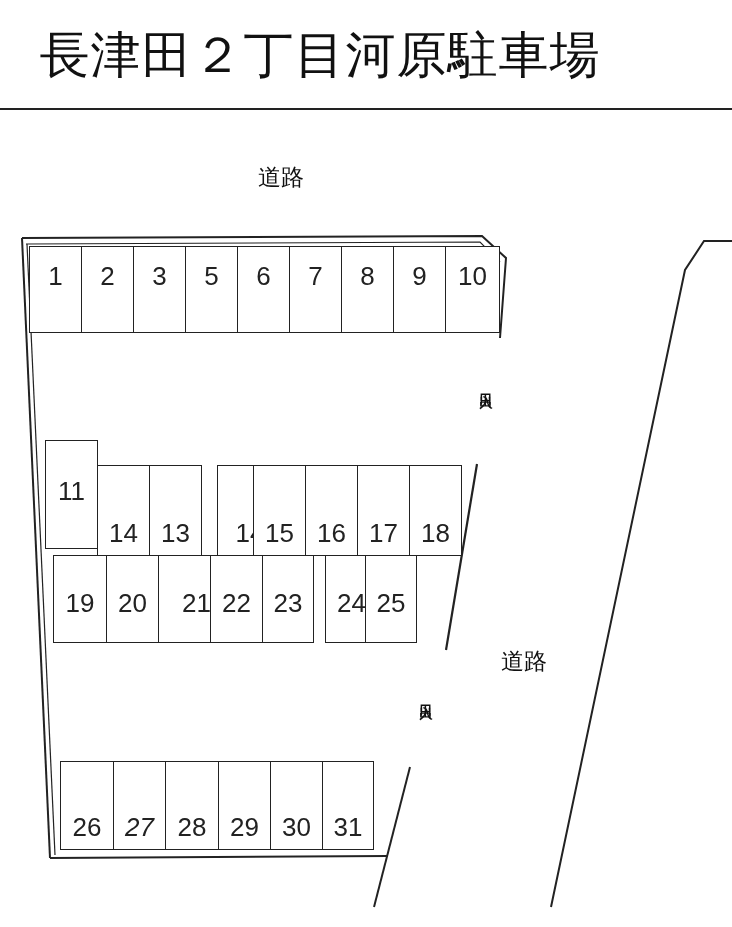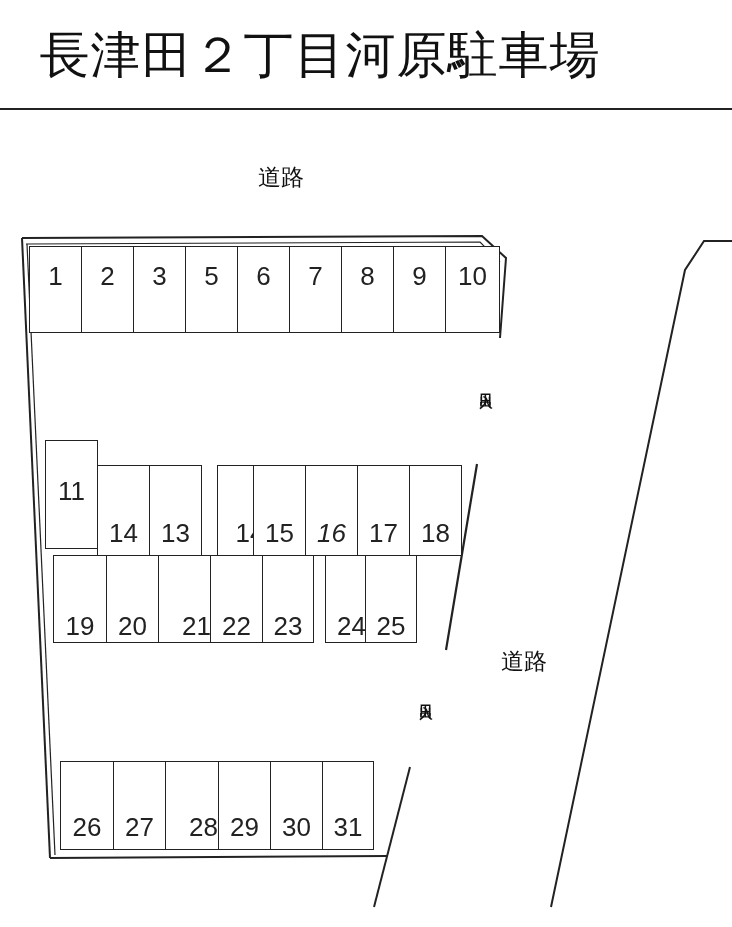--- a/index.html
+++ b/index.html
@@ -5,21 +5,21 @@
   html, body { margin: 0; padding: 0; background: #ffffff; }
   body { width: 732px; height: 927px; position: relative; overflow: hidden; font-family: "DejaVu Sans", sans-serif; color: #111; }
   .title { position: absolute; left: 0; top: 22px; width: 640px; text-align: center; font-size: 50px; letter-spacing: 1px; color: #111; }
   .title-rule { position: absolute; left: 0; top: 108px; width: 732px; height: 2px; background: #222; }
   svg.map { position: absolute; left: 0; top: 0; }
   .road-label { position: absolute; font-size: 23px; color: #111; }
   .entrance { position: absolute; font-size: 13px; font-weight: bold; line-height: 13px; width: 14px; text-align: center; color: #111; }
   .space { position: absolute; box-sizing: border-box; border: 1.5px solid #222; background: #fff; font-family: "Liberation Sans", sans-serif; font-size: 26px; color: #222; display: flex; justify-content: center; }
   .space.top { align-items: flex-start; padding-top: 14px; }
   .space.bottom { align-items: flex-end; padding-bottom: 6px; }
-  .space.mid { align-items: flex-end; padding-top: 8px; }
+  .space.mid { align-items: center; padding-top: 8px; }
 </style>
 </head>
 <body>
 
 <div class="title">長津田２丁目河原駐車場</div>
 <div class="title-rule"></div>
 
 <svg class="map" width="732" height="927">
 
   <polyline points="22,238 482,236 506,258 500,338" fill="none" stroke="#222" stroke-width="2"></polyline>
@@ -84,21 +84,21 @@
     </div>
   <div class="space bottom" style="left:149px;top:465px;width:53px;height:91px;">
       <span>13</span>
     </div>
   <div class="space bottom" style="left:217px;top:465px;width:66px;height:91px;">
       <span>14</span>
     </div>
   <div class="space bottom" style="left:253px;top:465px;width:53px;height:91px;">
       <span>15</span>
     </div>
-  <div class="space bottom" style="left:305px;top:465px;width:53px;height:91px;font-style:italic;">
+  <div class="space bottom" style="left:305px;top:465px;width:53px;height:91px;">
       <span>16</span>
     </div>
   <div class="space bottom" style="left:357px;top:465px;width:53px;height:91px;">
       <span>17</span>
     </div>
   <div class="space bottom" style="left:409px;top:465px;width:53px;height:91px;">
       <span>18</span>
     </div>
 </div>
 
@@ -123,24 +123,24 @@
     </div>
   <div class="space mid" style="left:365px;top:555px;width:52px;height:88px;">
       <span>25</span>
     </div>
 </div>
 
 <div>
   <div class="space bottom" style="left:60px;top:761px;width:54px;height:89px;">
       <span>26</span>
     </div>
-  <div class="space bottom" style="left:113px;top:761px;width:53px;height:89px;">
+  <div class="space bottom" style="left:113px;top:761px;width:53px;height:89px;font-style:italic;">
       <span>27</span>
     </div>
-  <div class="space bottom" style="left:165px;top:761px;width:54px;height:89px;justify-content:flex-end;">
+  <div class="space bottom" style="left:165px;top:761px;width:54px;height:89px;">
       <span>28</span>
     </div>
   <div class="space bottom" style="left:218px;top:761px;width:53px;height:89px;">
       <span>29</span>
     </div>
   <div class="space bottom" style="left:270px;top:761px;width:53px;height:89px;">
       <span>30</span>
     </div>
   <div class="space bottom" style="left:322px;top:761px;width:52px;height:89px;">
       <span>31</span>

